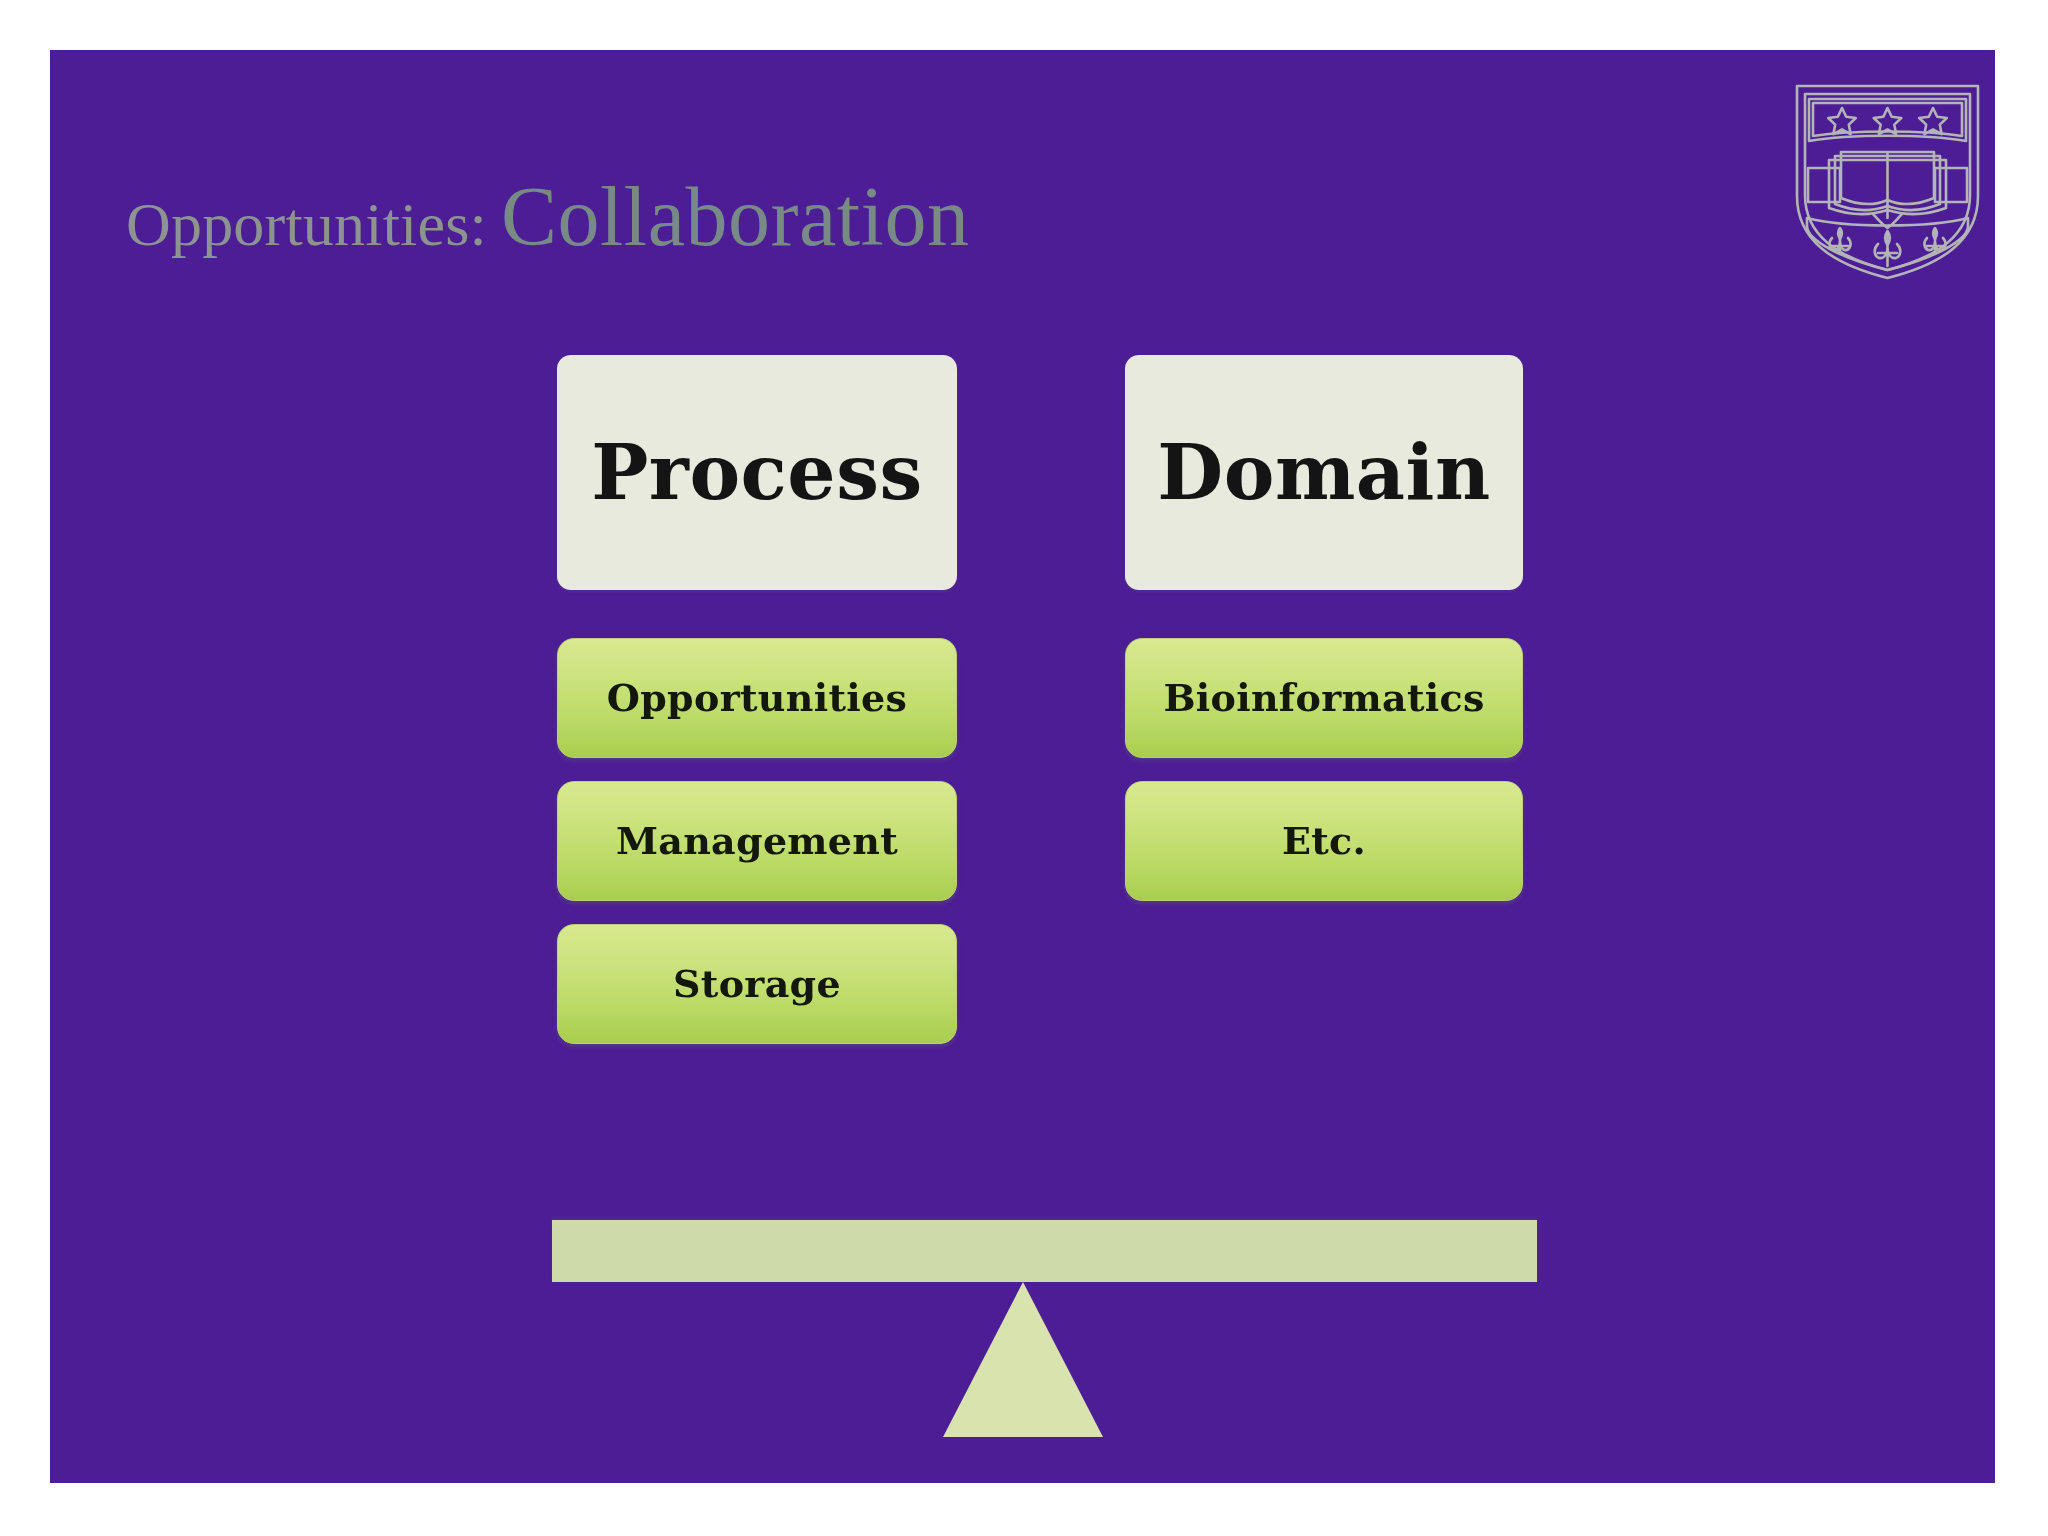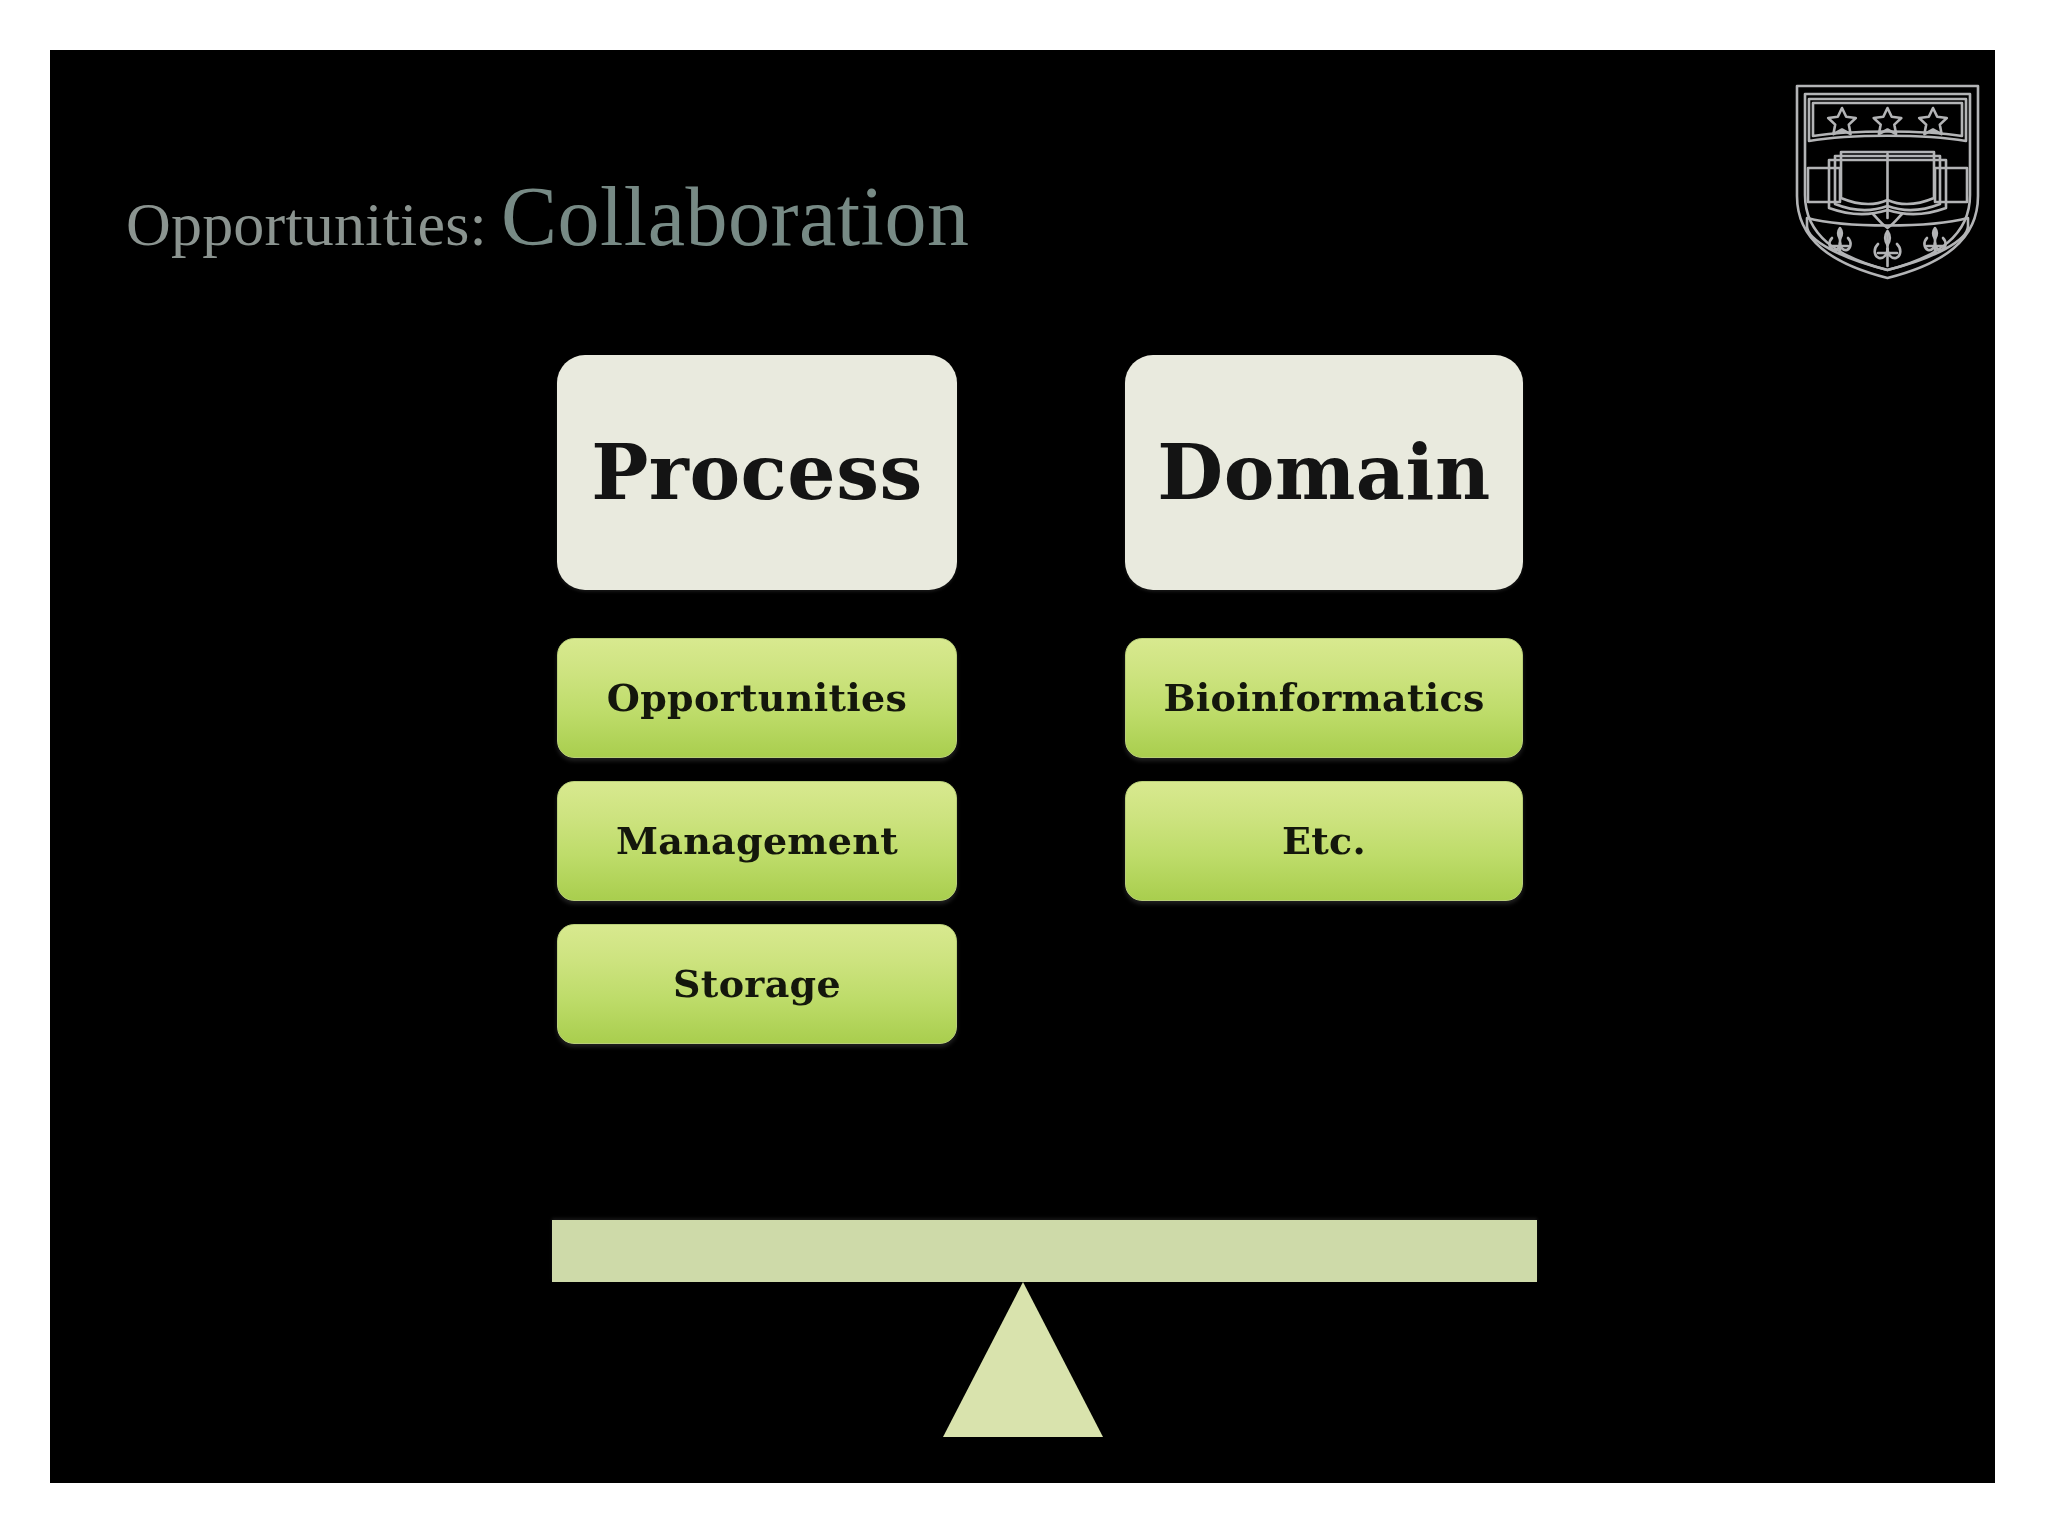--- a/index.html
+++ b/index.html
@@ -15,21 +15,21 @@
     font-family: "Liberation Serif", "DejaVu Serif", serif;
   }
 
   
   #slide {
     position: absolute;
     left: 50px;
     top: 50px;
     width: 1945px;
     height: 1433px;
-    background: #000000;
+    background: #4c1d95;
   }
 
   
   #title-block {
     position: absolute;
     left: 76px;
     top: 118px;
     white-space: nowrap;
   }
   #title-prefix {
@@ -60,21 +60,21 @@
   .column {
     position: absolute;
     top: 305px;
   }
   #column-process { left: 507px;  width: 400px; }
   #column-domain  { left: 1075px; width: 398px; }
 
   .column-header {
     height: 235px;
     background: #e9eade;
-    border-radius: 28px;
+    border-radius: 14px;
     display: flex;
     align-items: center;
     justify-content: center;
     box-shadow: 0 2px 3px rgba(120,120,120,0.18);
   }
   .column-header-label {
     font-family: "DejaVu Serif", "Liberation Serif", serif;
     font-size: 76px;
     font-weight: 700;
     color: #141414;

